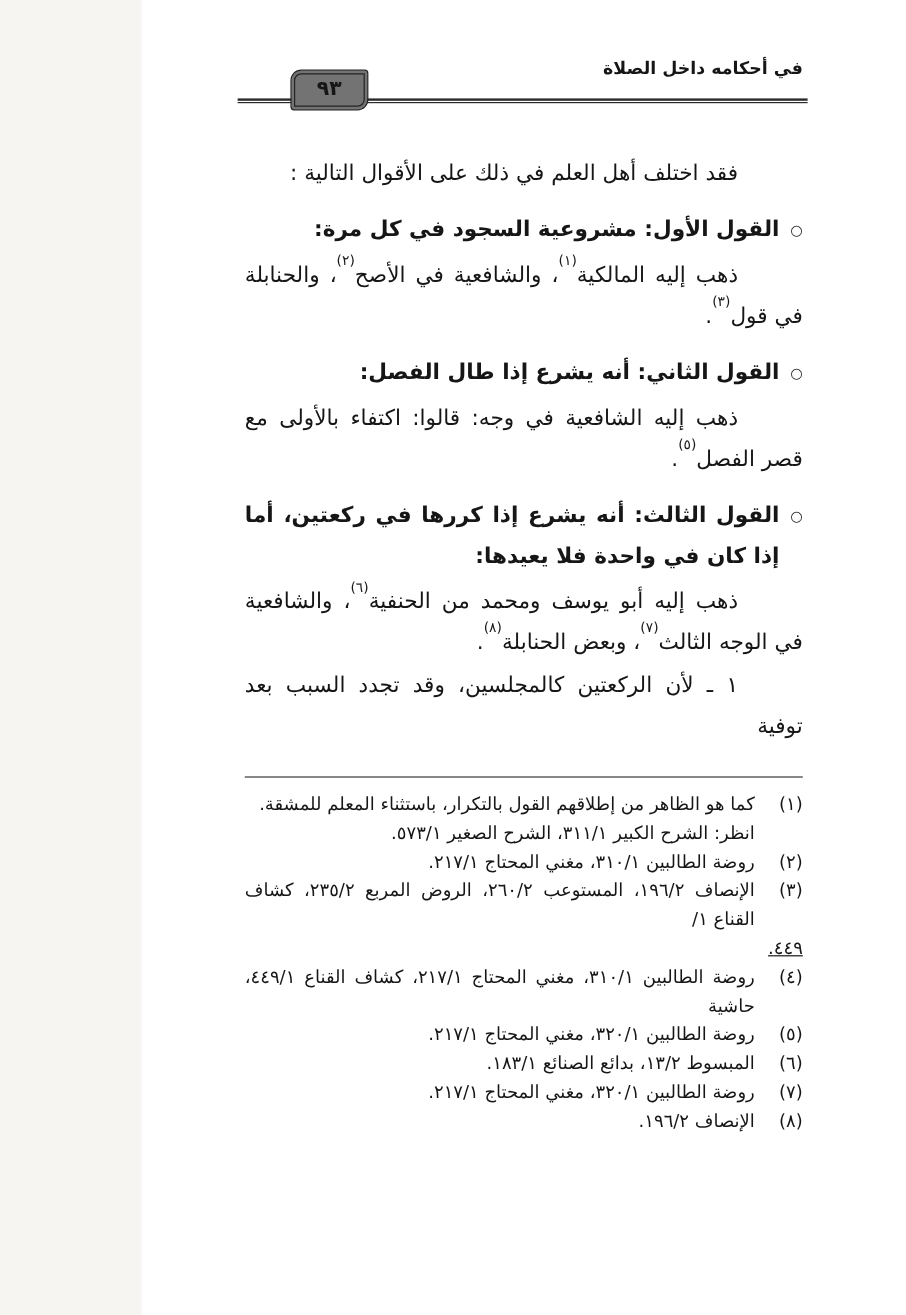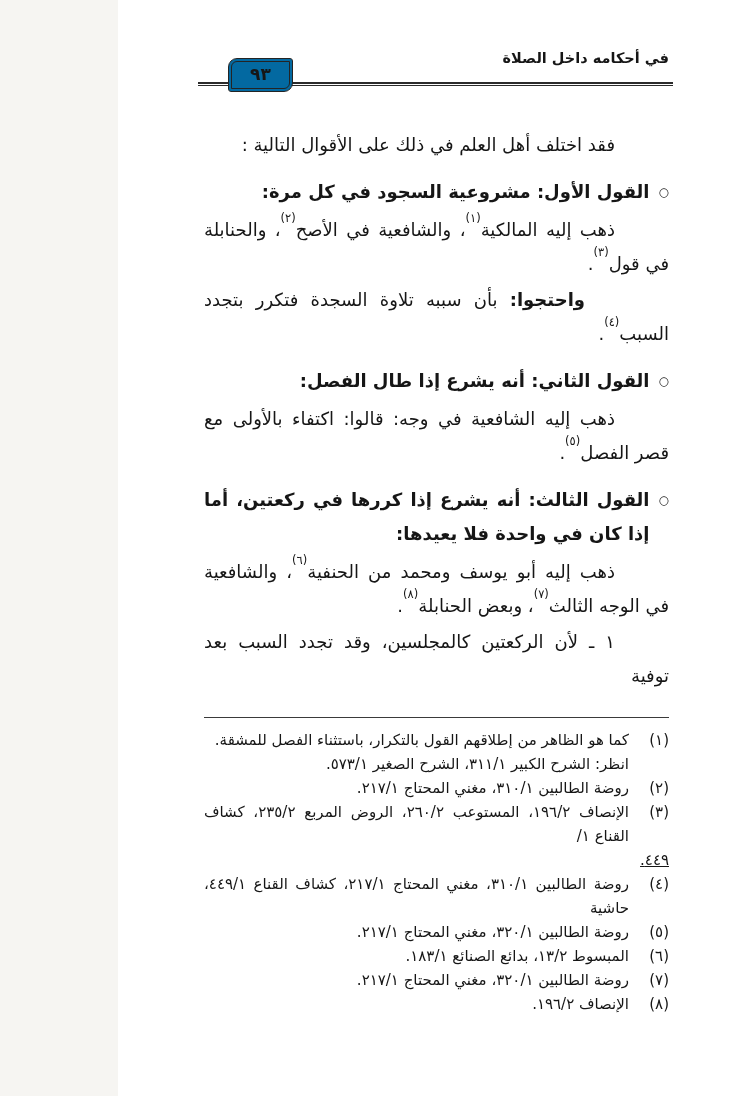--- a/index.html
+++ b/index.html
@@ -25,22 +25,22 @@
     position: absolute; top: 20px; right: 0;
     font-size: 14.5px; font-weight: bold; letter-spacing: 0.2px;
   }
   .header-rule {
     position: absolute; top: 52px; left: -6px; right: -4px;
     height: 4px;
     border-top: 2px solid #2b2b2b;
     border-bottom: 1px solid #2b2b2b;
   }
   .page-number-box {
-    position: absolute; top: 28px; left: 24px; z-index: 2;
-    background: #0369a1;
+    position: absolute; top: 28px; left: 38px; z-index: 2;
+    background: #737373;
     border: 4px double #242424;
     border-radius: 9px 3px 9px 3px;
     padding: 2px 18px 4px 18px;
     font-size: 17px; font-weight: bold;
   }
 
   
   .body-text { padding-top: 14px; font-size: 18px; line-height: 34px; }
   .para { margin: 2px 0; text-align: justify; }
   .indent { text-indent: 54px; }
@@ -84,21 +84,20 @@
 
     <p class="para indent">فقد اختلف أهل العلم في ذلك على الأقوال التالية :</p>
 
     <div class="heading">
       <span class="bullet">○</span>
       <span class="heading-text">القول الأول: مشروعية السجود في كل مرة:</span>
     </div>
 
     <p class="para indent"><span>ذهب إليه المالكية</span><sup class="fn-ref">(١)</sup><span>، والشافعية في الأصح</span><sup class="fn-ref">(٢)</sup><span>، والحنابلة في قول</span><sup class="fn-ref">(٣)</sup><span>.</span></p>
 
-    <p class="para indent-lg"><span class="lead">واحتجوا:</span><span> بأن سببه تلاوة السجدة فتكرر بتجدد السبب</span><sup class="fn-ref">(٤)</sup><span>.</span></p>
 
     <div class="heading">
       <span class="bullet">○</span>
       <span class="heading-text">القول الثاني: أنه يشرع إذا طال الفصل:</span>
     </div>
 
     <p class="para indent"><span>ذهب إليه الشافعية في وجه: قالوا: اكتفاء بالأولى مع قصر الفصل</span><sup class="fn-ref">(٥)</sup><span>.</span></p>
 
     <div class="heading">
       <span class="bullet">○</span>
@@ -112,21 +111,21 @@
 
   </main>
 
   <footer>
     <div class="fn-separator"></div>
     <div class="footnotes">
 
       <div class="footnote">
         <span class="fn-num">(١)</span>
         <div class="fn-body">
-          <div class="fn-line">كما هو الظاهر من إطلاقهم القول بالتكرار، باستثناء الفصل للمشقة.</div>
+          <div class="fn-line">كما هو الظاهر من إطلاقهم القول بالتكرار، باستثناء المعلم للمشقة.</div>
           <div class="fn-line">انظر: الشرح الكبير ٣١١/١، الشرح الصغير ٥٧٣/١.</div>
         </div>
       </div>
 
       <div class="footnote">
         <span class="fn-num">(٢)</span>
         <div class="fn-body">
           <div class="fn-line">روضة الطالبين ٣١٠/١، مغني المحتاج ٢١٧/١.</div>
         </div>
       </div>

